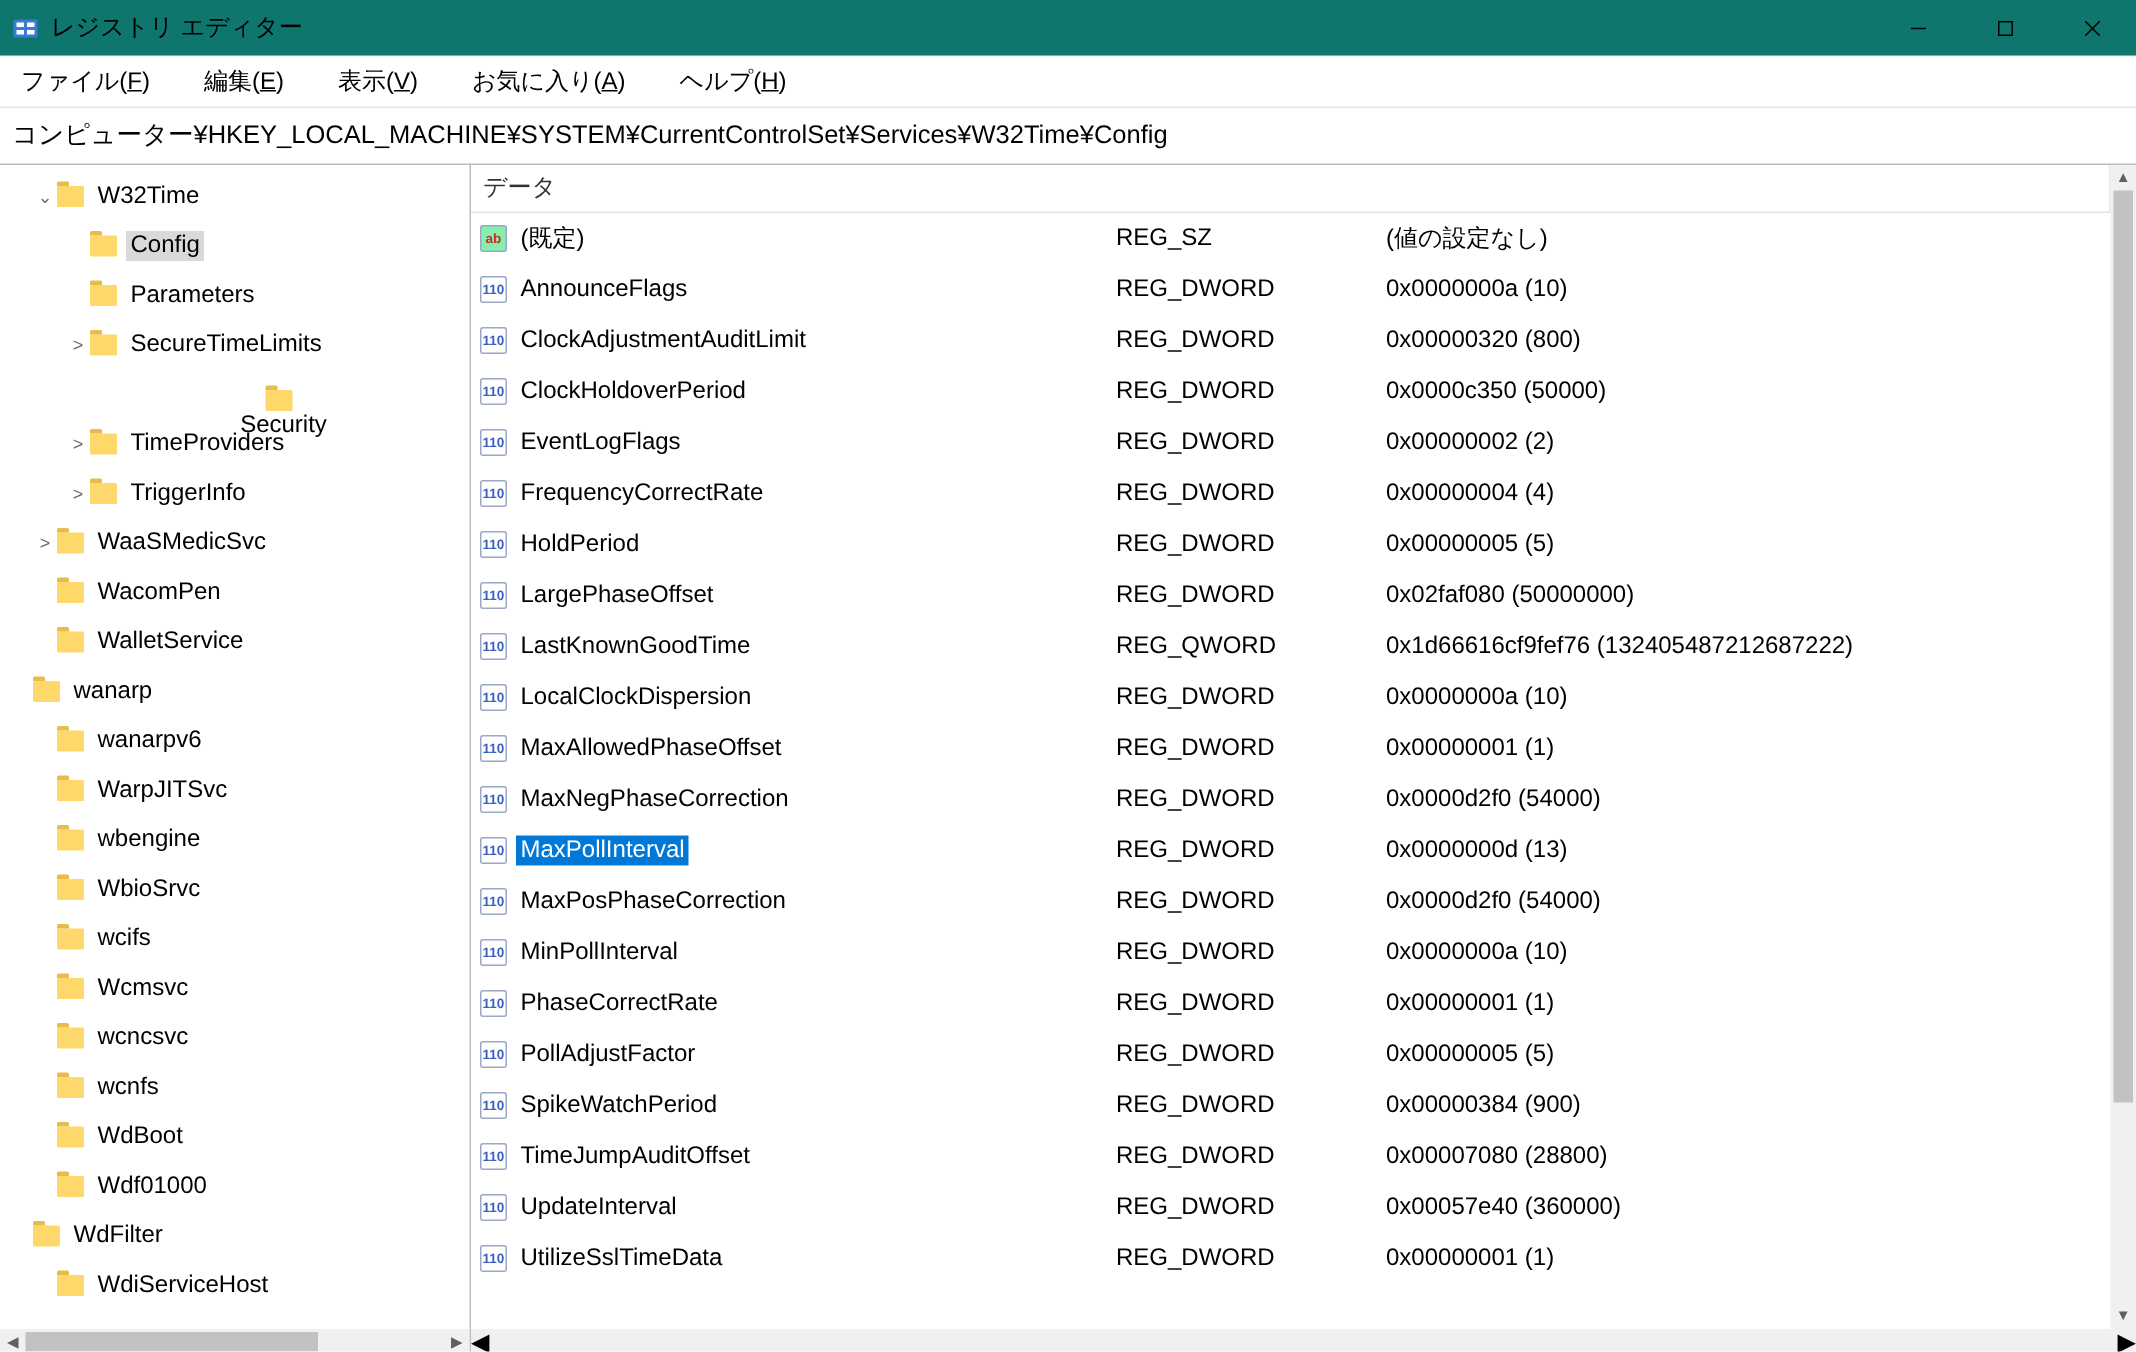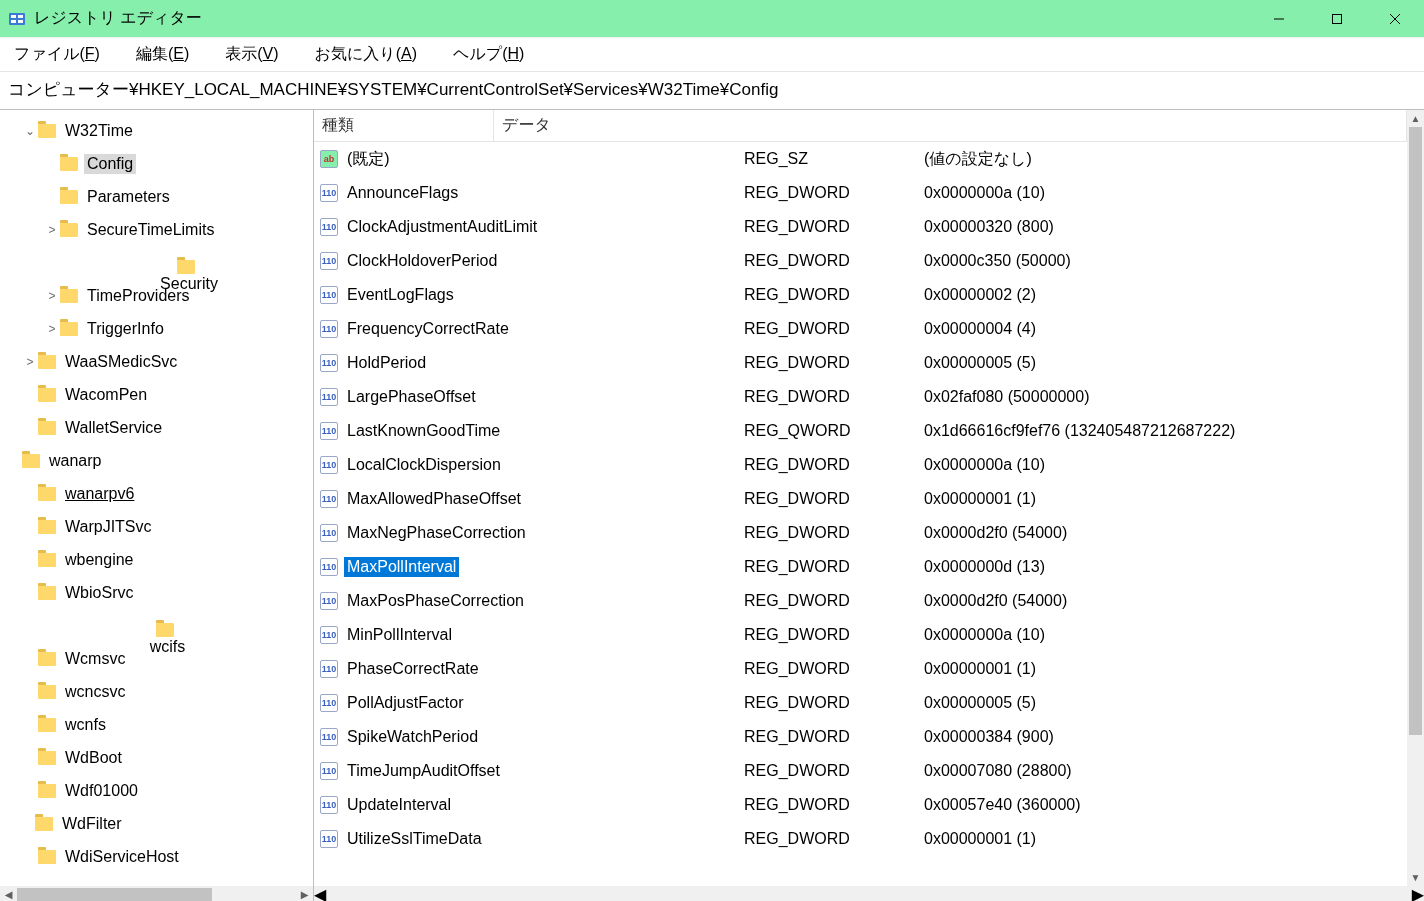--- a/index.html
+++ b/index.html
@@ -10,21 +10,21 @@
     background: #ffffff;
     overflow: hidden;
     width: 1424px;
     height: 901px;
   }
   .titlebar {
     display: flex;
     align-items: center;
     height: 38px;
     padding-left: 8px;
-    background: #86efac;
+    background: #0f766e;
     border-bottom: 1px solid #f0f0f0;
   }
   .titlebar .app-icon {
     width: 18px; height: 18px; margin-right: 8px;
   }
   .titlebar-title { flex: 0 0 auto; color: #000; }
   .titlebar-spacer { flex: 1 1 auto; }
   .win-btn {
     width: 58px; height: 38px;
     display: flex; align-items: center; justify-content: center;
@@ -277,41 +277,41 @@
           <div class="tree-item" style="padding-left: 22px;">
             <span class="tree-exp spacer">&gt;</span>
             <span class="folder-icon"></span>
             <span class="tree-label">WalletService</span>
           </div>
           <div class="tree-item" style="padding-left: 6px;">
             <span class="tree-exp spacer">&gt;</span>
             <span class="folder-icon"></span>
             <span class="tree-label">wanarp</span>
           </div>
-          <div class="tree-item" style="padding-left: 22px; text-decoration: underline;">
+          <div class="tree-item" style="padding-left: 22px;">
             <span class="tree-exp spacer">&gt;</span>
             <span class="folder-icon"></span>
             <span class="tree-label">wanarpv6</span>
           </div>
           <div class="tree-item" style="padding-left: 22px;">
             <span class="tree-exp spacer">&gt;</span>
             <span class="folder-icon"></span>
             <span class="tree-label">WarpJITSvc</span>
           </div>
           <div class="tree-item" style="padding-left: 22px;">
             <span class="tree-exp spacer">&gt;</span>
             <span class="folder-icon"></span>
             <span class="tree-label">wbengine</span>
           </div>
           <div class="tree-item" style="padding-left: 22px;">
             <span class="tree-exp spacer">&gt;</span>
             <span class="folder-icon"></span>
             <span class="tree-label">WbioSrvc</span>
           </div>
-          <div class="tree-item" style="padding-left: 22px; flex-direction: column;">
+          <div class="tree-item" style="padding-left: 22px;">
             <span class="tree-exp spacer">&gt;</span>
             <span class="folder-icon"></span>
             <span class="tree-label">wcifs</span>
           </div>
           <div class="tree-item" style="padding-left: 22px;">
             <span class="tree-exp spacer">&gt;</span>
             <span class="folder-icon"></span>
             <span class="tree-label">Wcmsvc</span>
           </div>
           <div class="tree-item" style="padding-left: 22px;">
@@ -327,21 +327,21 @@
           <div class="tree-item" style="padding-left: 22px;">
             <span class="tree-exp spacer">&gt;</span>
             <span class="folder-icon"></span>
             <span class="tree-label">WdBoot</span>
           </div>
           <div class="tree-item" style="padding-left: 22px;">
             <span class="tree-exp spacer">&gt;</span>
             <span class="folder-icon"></span>
             <span class="tree-label">Wdf01000</span>
           </div>
-          <div class="tree-item" style="padding-left: 6px; margin-left: 13px;">
+          <div class="tree-item" style="padding-left: 6px;">
             <span class="tree-exp spacer">&gt;</span>
             <span class="folder-icon"></span>
             <span class="tree-label">WdFilter</span>
           </div>
           <div class="tree-item" style="padding-left: 22px;">
             <span class="tree-exp spacer">&gt;</span>
             <span class="folder-icon"></span>
             <span class="tree-label">WdiServiceHost</span>
           </div>
         </div>
@@ -350,23 +350,20 @@
       <div class="arrow">◀</div>
       <div class="track">
           <div class="thumb" style="left:0; width:70%"></div>
         </div>
       <div class="arrow">▶</div>
     </div>
   </div>
 
   <div class="list-pane">
     <div class="list-header">
-      <div class="col col-type">
-          <span>種類</span>
-        </div>
       <div class="col col-data">
           <span>データ</span>
         </div>
     </div>
     <div class="list-body" id="listBody">
         <div class="row">
           <div class="cell-name">
             <span class="val-icon str">ab</span>
             <span class="name-text">(既定)</span>
           </div>

